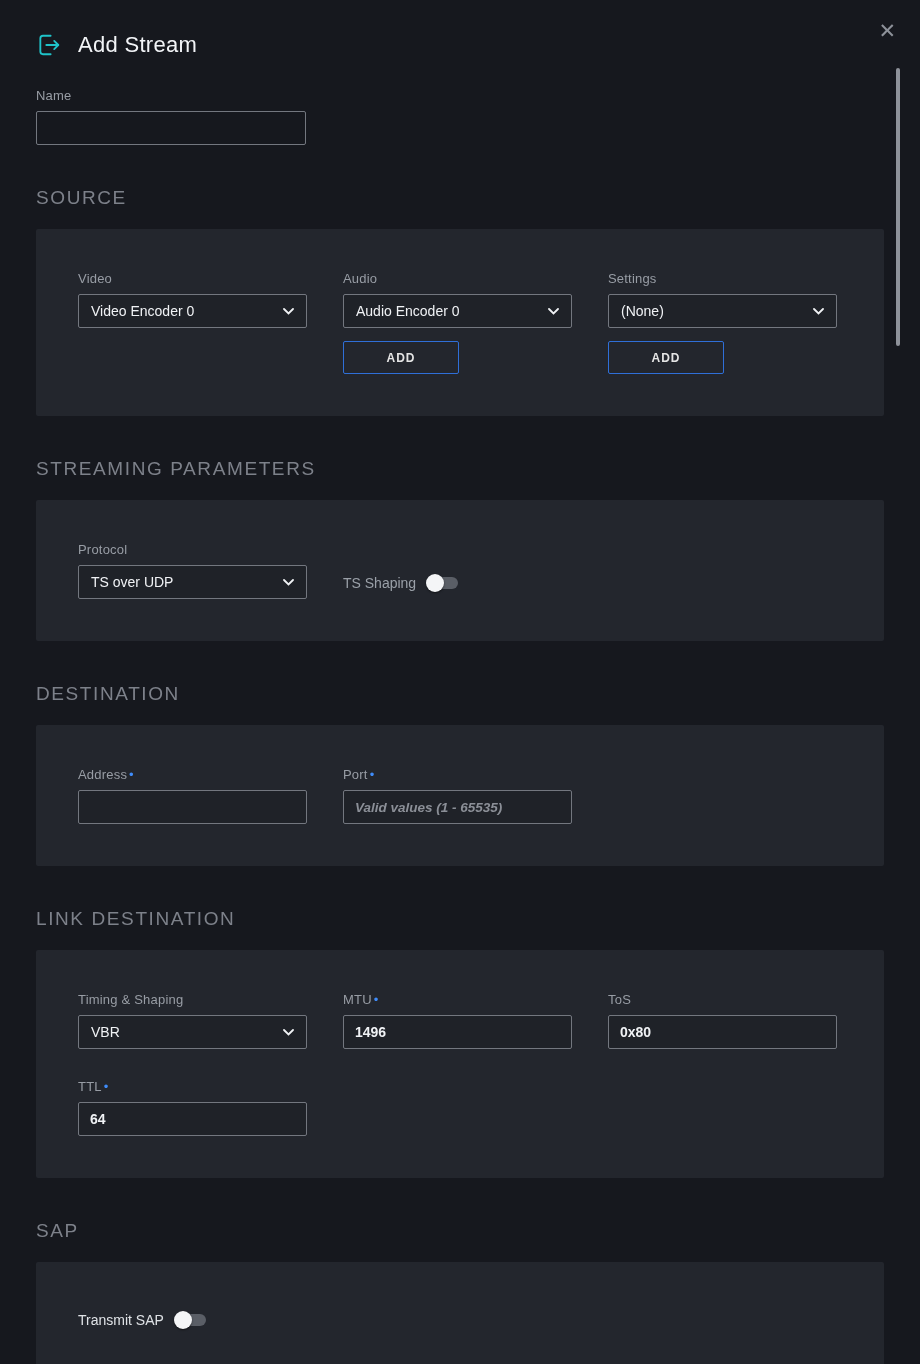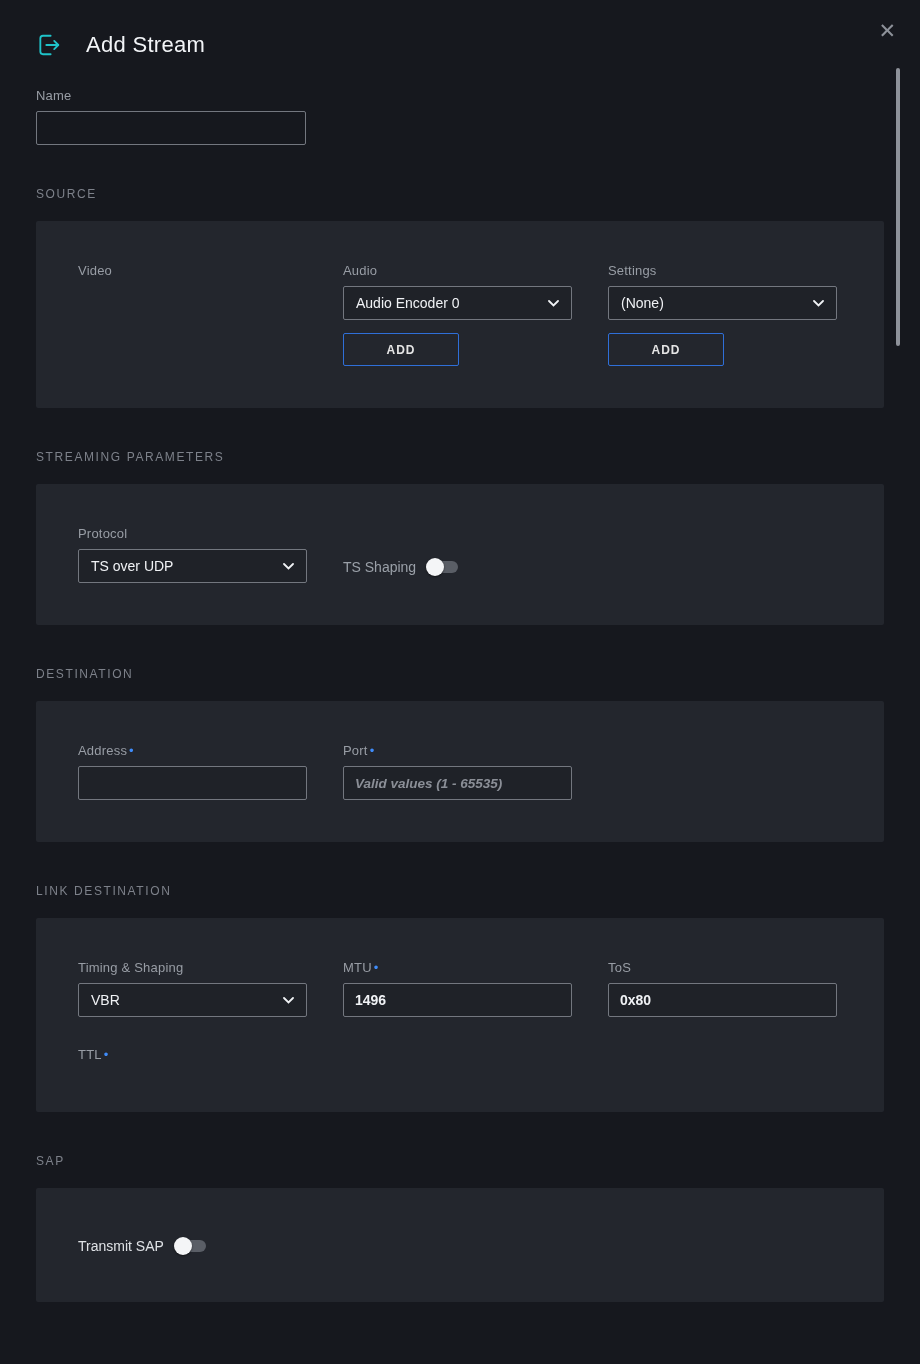--- a/index.html
+++ b/index.html
@@ -7,21 +7,21 @@
     width: 920px; height: 1364px;
     background: #16181e;
     font-family: "Liberation Sans", sans-serif;
     color: #e8eaee;
     overflow: hidden;
     position: relative;
   }
   .dialog { width: 920px; height: 1364px; position: relative; padding: 0 36px; }
 
   
-  .dlg-header { display: flex; align-items: center; gap: 24px; padding-top: 32px; }
+  .dlg-header { display: flex; align-items: center; gap: 16px; padding-top: 32px; }
   .title-icon { display: inline-flex; width: 26px; height: 26px; }
   .dlg-title { font-size: 22px; font-weight: 500; letter-spacing: .3px; color: #f2f4f7; }
   .close-btn {
     position: absolute; top: 14px; right: 18px;
     background: none; border: none; color: #8d9199;
     font-size: 21px; line-height: 1; cursor: pointer; padding: 6px;
     font-family: "Liberation Sans", sans-serif;
   }
 
   
@@ -36,21 +36,21 @@
     color: #f0f2f5; font-size: 14px; padding: 0 11px;
     font-family: "Liberation Sans", sans-serif; outline: none; font-weight: bold;
   }
   .panel .text-input { background: rgba(0,0,0,0.10); }
   .text-input::placeholder { color: #8b8f97; font-style: italic; font-size: 13.5px; }
 
   .name-block { margin-top: 30px; width: 270px; }
 
   
   .section-header {
-    font-size: 12px; letter-spacing: 1.6px; color: #7d818a;
+    font-size: 19px; letter-spacing: 1.6px; color: #7d818a;
     margin-top: 42px; margin-bottom: 20px;
   }
   .panel { background: #23262d; border-radius: 2px; margin: 0 0; }
   .panel-grid {
     display: grid; grid-template-columns: 229px 229px 229px;
     column-gap: 36px; row-gap: 30px; padding: 42px;
   }
 
   
   .select {
@@ -118,20 +118,28 @@
   <div class="name-block">
     <label class="field-label">Name</label>
     <input class="text-input" type="text" value="" style="">
   </div>
 
   <div class="section-header">SOURCE</div>
   <div class="panel">
     <div class="panel-grid">
       <div>
         <label class="field-label">Video</label>
+        <div class="select">
+          <span class="sel-value">Video Encoder 0</span>
+          <span class="chev">
+            <svg width="11" height="7" viewBox="0 0 11 7">
+                <path d="M1 1l4.5 4.5L10 1" stroke="#f0f2f5" stroke-width="1.8" fill="none" stroke-linecap="round"></path>
+              </svg>
+          </span>
+        </div>
       </div>
       <div>
         <label class="field-label">Audio</label>
         <div class="select">
           <span class="sel-value">Audio Encoder 0</span>
           <span class="chev">
             <svg width="11" height="7" viewBox="0 0 11 7">
                 <path d="M1 1l4.5 4.5L10 1" stroke="#f0f2f5" stroke-width="1.8" fill="none" stroke-linecap="round"></path>
               </svg>
           </span>
@@ -208,20 +216,21 @@
       <div>
         <label class="field-label"><span>MTU</span><span class="req-dot">•</span></label>
         <input class="text-input" type="text" value="1496" style="">
       </div>
       <div>
         <label class="field-label">ToS</label>
         <input class="text-input" type="text" value="0x80" style="">
       </div>
       <div>
         <label class="field-label"><span>TTL</span><span class="req-dot">•</span></label>
+        <input class="text-input" type="text" value="64" style="">
       </div>
       <div></div>
       <div></div>
     </div>
   </div>
 
   <div class="section-header">SAP</div>
   <div class="panel sap-panel">
     <div class="inline-toggle">
       <span class="toggle-label">Transmit SAP</span>

